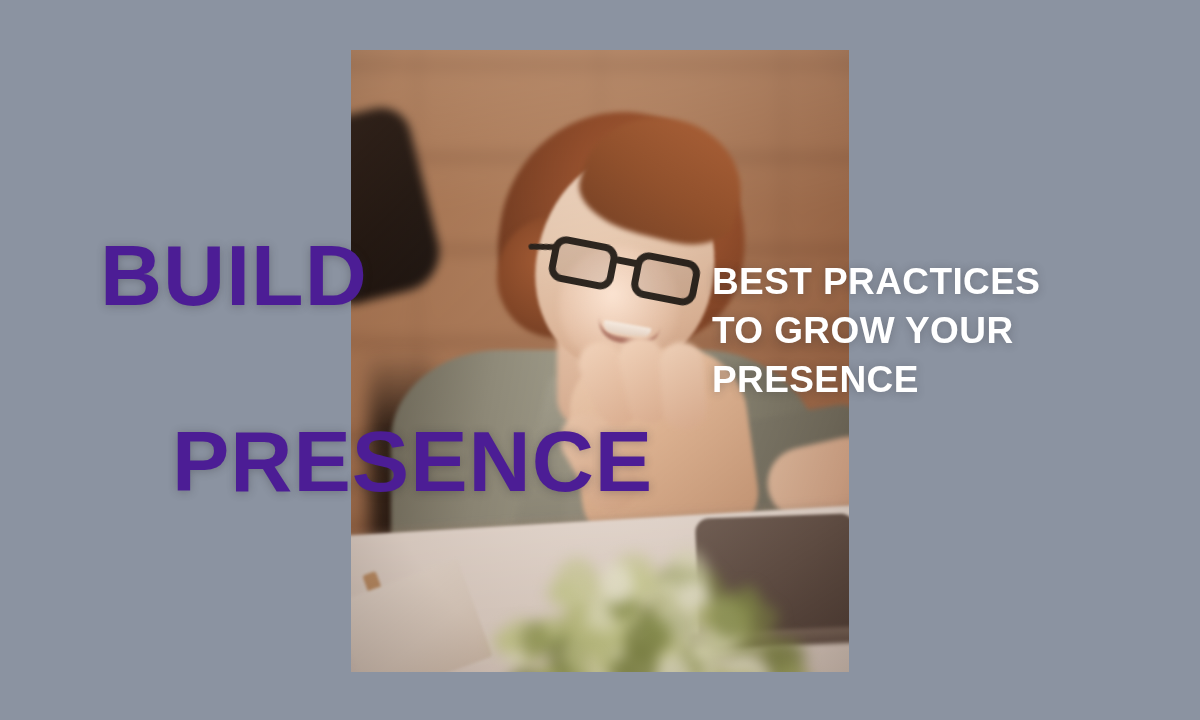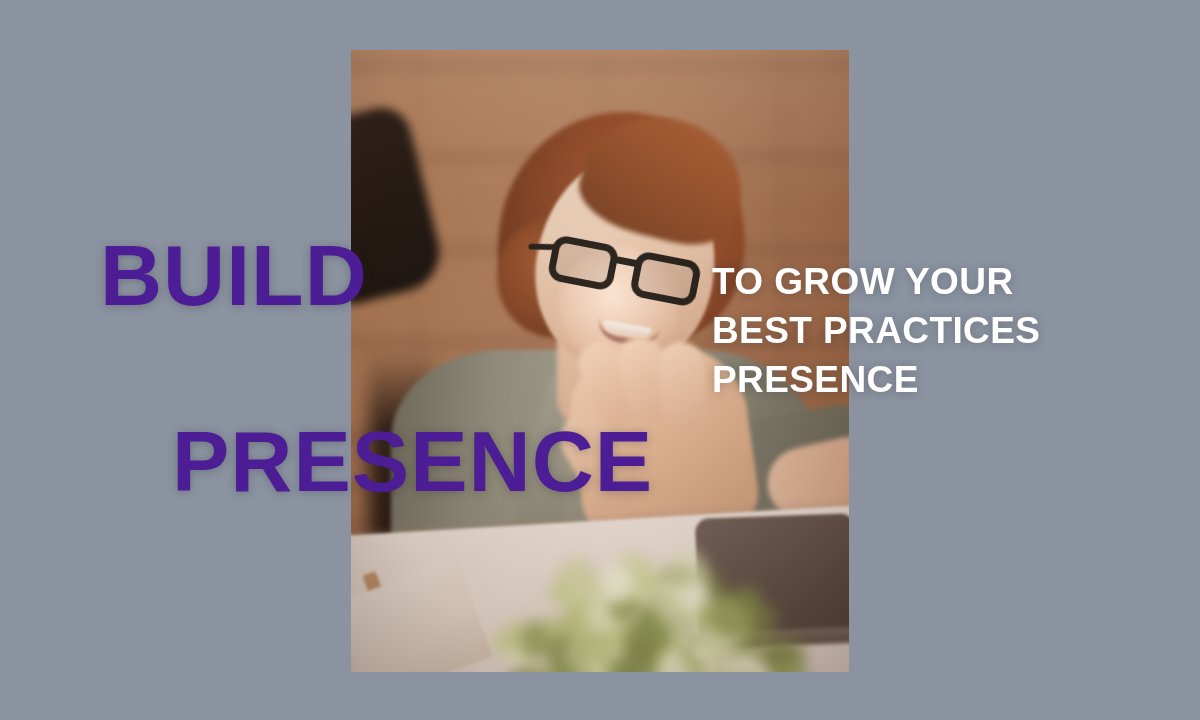--- a/index.html
+++ b/index.html
@@ -557,18 +557,18 @@
 
     <div class="photo-grade"></div>
   </div>
 
   <div class="txt" id="hl-build">BUILD</div>
 
 
   <div class="txt" id="hl-presence">PRESENCE</div>
 
   <div id="sub-block">
+    <span class="subline">BEST PRACTICES</span>
     <span class="subline">TO GROW YOUR</span>
-    <span class="subline">BEST PRACTICES</span>
     <span class="subline">PRESENCE</span>
   </div>
 
 </div>
 
 </body></html>

